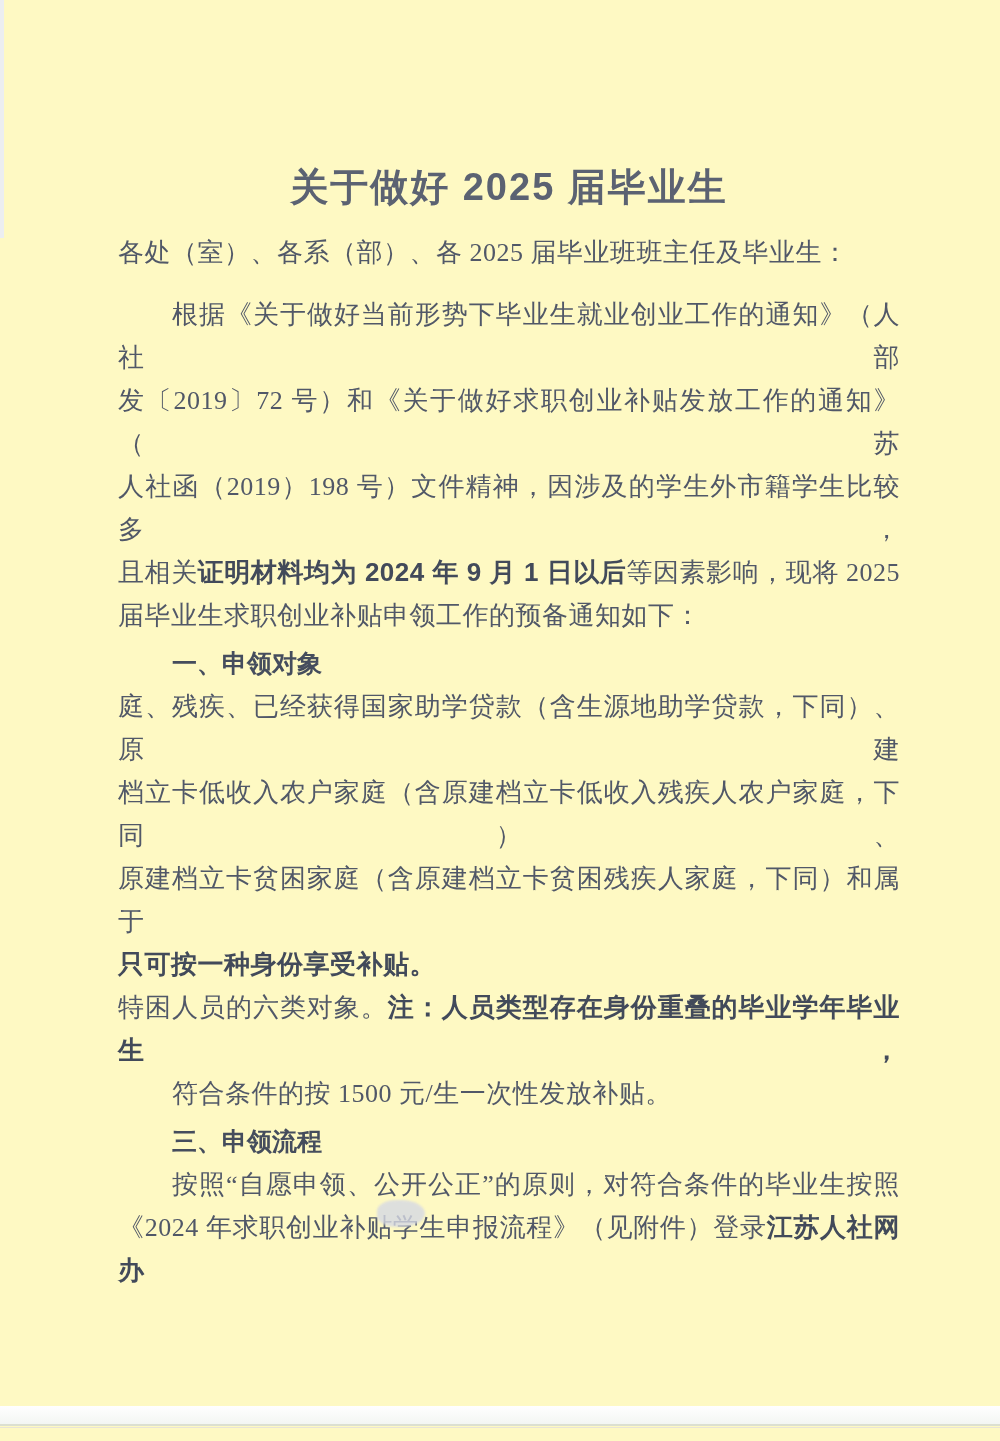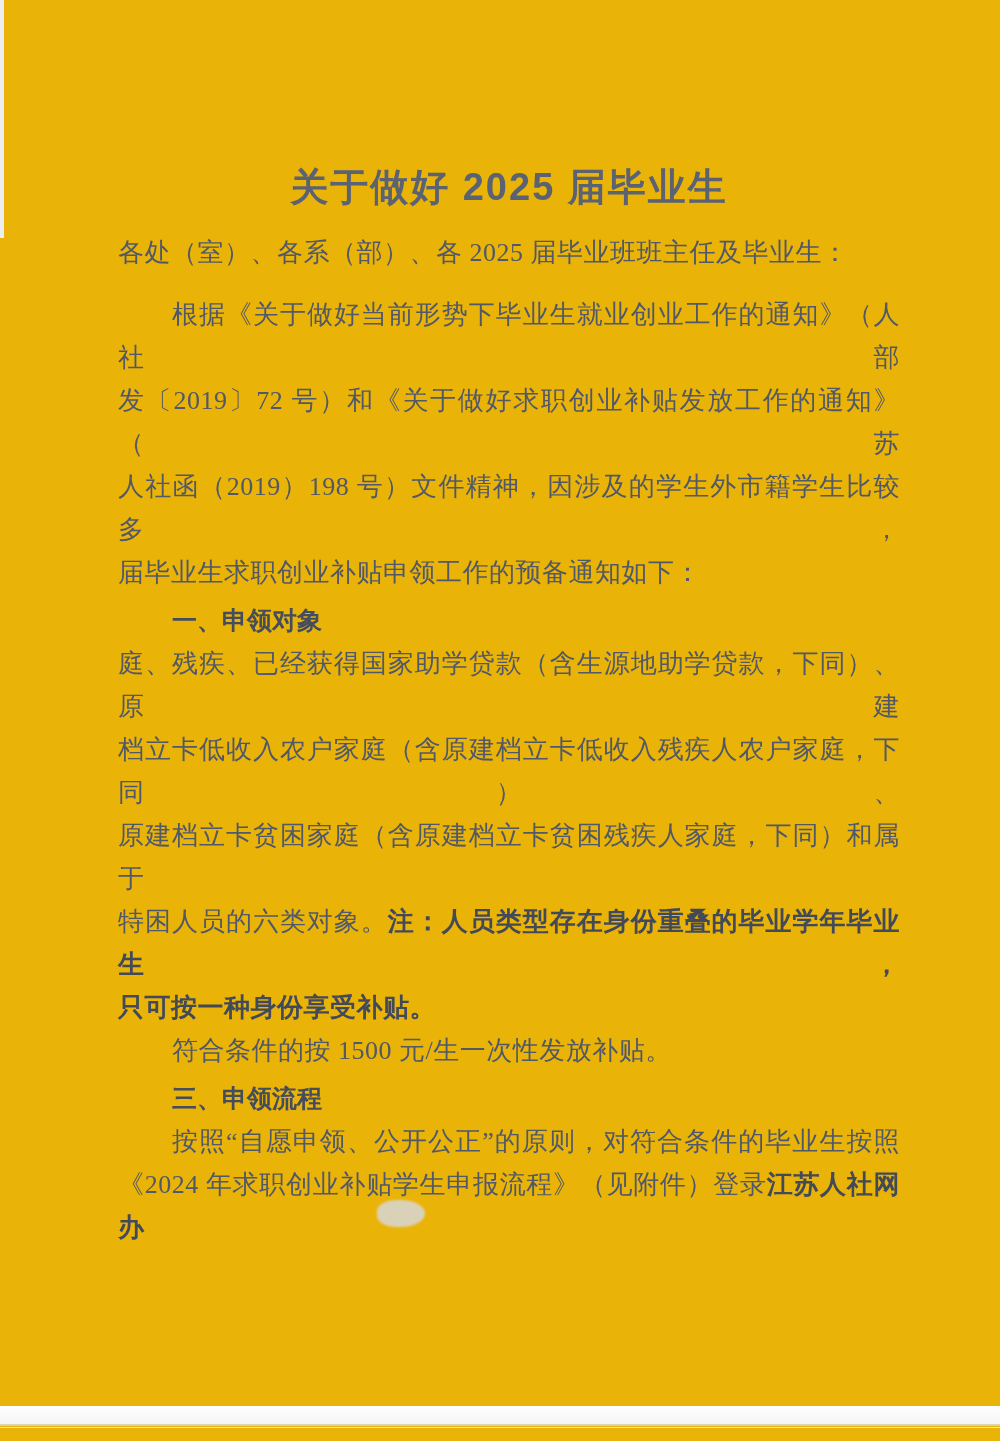--- a/index.html
+++ b/index.html
@@ -1,20 +1,20 @@
 <!DOCTYPE html>
 <html><head>
 <meta charset="utf-8">
 <style>
   html, body { margin: 0; padding: 0; background: #ffffff; }
   .page {
     position: relative;
     width: 1000px;
     height: 1441px;
-    background: #eab308;
+    background: #fef9c3;
     overflow: hidden;
     font-family: "Liberation Serif", "DejaVu Serif", serif;
     color: #515868;
   }
   .content {
     position: absolute;
     left: 118px;
     top: 0;
     width: 782px;
   }
@@ -98,28 +98,29 @@
 
     <h1 class="title">
       <span class="tline">关于做好 2025 届毕业生</span>
     </h1>
 
     <p class="line salutation">各处（室）、各系（部）、各 2025 届毕业班班主任及毕业生：</p>
 
     <p class="line j indent first">根据《关于做好当前形势下毕业生就业创业工作的通知》（人社部</p>
     <p class="line j">发〔2019〕72 号）和《关于做好求职创业补贴发放工作的通知》（苏</p>
     <p class="line j">人社函（2019）198 号）文件精神，因涉及的学生外市籍学生比较多，</p>
+    <p class="line j"><span>且相关</span><span class="b">证明材料均为 2024 年 9 月 1 日以后</span><span>等因素影响，现将 2025</span></p>
     <p class="line">届毕业生求职创业补贴申领工作的预备通知如下：</p>
 
     <h2 class="heading">一、申领对象</h2>
     <p class="line j">庭、残疾、已经获得国家助学贷款（含生源地助学贷款，下同）、原建</p>
     <p class="line j">档立卡低收入农户家庭（含原建档立卡低收入残疾人农户家庭，下同）、</p>
     <p class="line j">原建档立卡贫困家庭（含原建档立卡贫困残疾人家庭，下同）和属于</p>
+    <p class="line b">只可按一种身份享受补贴。</p>
     <p class="line j"><span>特困人员的六类对象。</span><span class="b">注：人员类型存在身份重叠的毕业学年毕业生，</span></p>
-    <p class="line b">只可按一种身份享受补贴。</p>
 
     <p class="line indent">符合条件的按 1500 元/生一次性发放补贴。</p>
 
     <h2 class="heading">三、申领流程</h2>
     <p class="line j indent">按照“自愿申领、公开公正”的原则，对符合条件的毕业生按照</p>
     <p class="line j"><span>《2024 年求职创业补贴学生申报流程》（见附件）登录</span><span class="b">江苏人社网办</span></p>
 
   </main>
 
   <div class="edge-left"></div>

